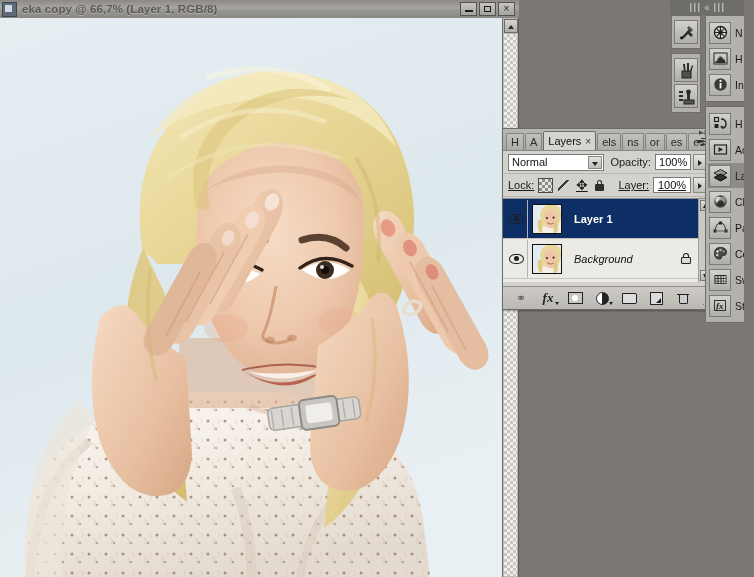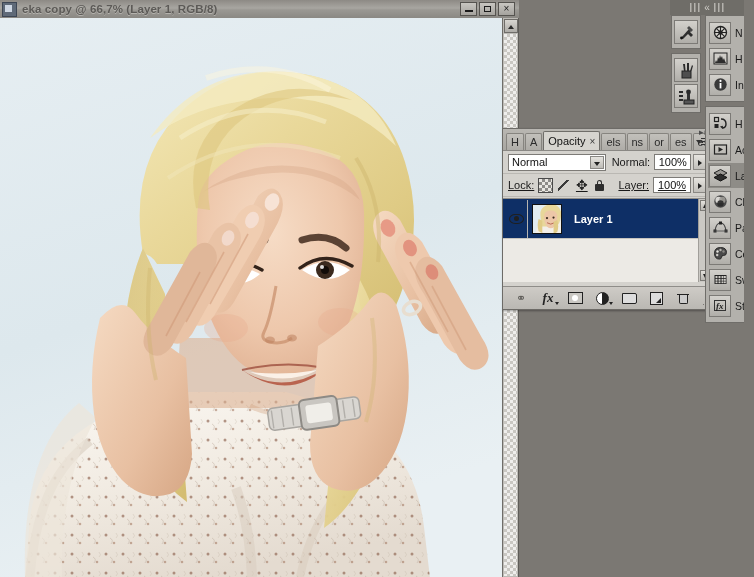--- a/index.html
+++ b/index.html
@@ -557,39 +557,39 @@
 
   <div id="workspace"></div>
 
   <div id="layers-palette">
 
     <div id="layers-tabbar">
       <div id="palette-dots">▸▸</div>
       <div class="ptab">H</div>
       <div class="ptab">A</div>
       <div class="ptab active">
-        <span>Opacity</span><span class="xclose">×</span>
+        <span>Layers</span><span class="xclose">×</span>
       </div>
       <div class="ptab">els</div>
       <div class="ptab">ns</div>
       <div class="ptab">or</div>
       <div class="ptab">es</div>
       <div class="ptab">es</div>
       <div id="layers-menu-btn">
         <div class="mtri"></div>
         <div class="mlines"></div>
       </div>
     </div>
 
     <div class="prow" id="blend-row">
       <div id="blendmode-select">
         <span>Normal</span>
         <div id="blendmode-arrow"></div>
       </div>
-      <div class="plabel">Normal:</div>
+      <div class="plabel">Opacity:</div>
       <div class="numfield">100%</div>
       <div class="spinbtn"></div>
     </div>
 
     <div class="prow" id="lock-row">
       <div class="plabel" style="margin-left:0;">Lock:</div>
       <div class="lockicon lk-trans"></div>
       <div class="lockicon lk-brush"></div>
       <div class="lockicon lk-move">✥</div>
       <div class="lockicon lk-all"></div>
@@ -613,20 +613,40 @@
             <circle cx="15" cy="14" r="1.2" fill="#3a2a1e"></circle>
             <circle cx="22" cy="13.5" r="1.2" fill="#3a2a1e"></circle>
             <path d="M15 19 q4 3 8 0" stroke="#b4644f" stroke-width="1" fill="none"></path>
             <path d="M6 15 q-2 7 0 13 l4 2 l0 -13 Z" fill="#e0cb86"></path>
             <path d="M26 16 q2 7 0 13 l-4 2 l0 -13 Z" fill="#e0cb86"></path>
           </svg>
         </div>
         <div class="layer-name">Layer 1</div>
       </div>
 
+      <div class="layer-row">
+        <div class="eye-cell">
+          <div class="eye-icon"></div>
+        </div>
+        <div class="layer-thumb">
+          <svg viewBox="0 0 30 30" width="100%" height="100%">
+            <rect width="30" height="30" fill="#e2ecf0"></rect>
+            <path d="M3 30 q1 -9 8 -13 q5 -3 10 -3 q6 0 10 4 q5 5 6 12 Z" fill="#f3efe8"></path>
+            <path d="M8 12 q-1 -8 5 -11 q7 -4 13 0 q5 3 4 11 q-1 8 -5 11 l-16 0 Z" fill="#e8d79a"></path>
+            <path d="M12 12 q0 8 3 11 q4 4 8 0 q3 -4 3 -12 q-1 -5 -7 -5 q-7 0 -7 6 Z" fill="#edc7a8"></path>
+            <circle cx="15" cy="14" r="1.2" fill="#3a2a1e"></circle>
+            <circle cx="22" cy="13.5" r="1.2" fill="#3a2a1e"></circle>
+            <path d="M15 19 q4 3 8 0" stroke="#b4644f" stroke-width="1" fill="none"></path>
+            <path d="M6 15 q-2 7 0 13 l4 2 l0 -13 Z" fill="#e0cb86"></path>
+            <path d="M26 16 q2 7 0 13 l-4 2 l0 -13 Z" fill="#e0cb86"></path>
+          </svg>
+        </div>
+        <div class="layer-name italic">Background</div>
+        <div class="lock-badge"></div>
+      </div>
 
       <div id="layerlist-scroll">
         <div class="lscroll-btn up"></div>
         <div class="lscroll-btn down"></div>
       </div>
     </div>
 
     <div id="layers-footer">
       <div class="fbtn f-link">⚭</div>
       <div class="fbtn">

